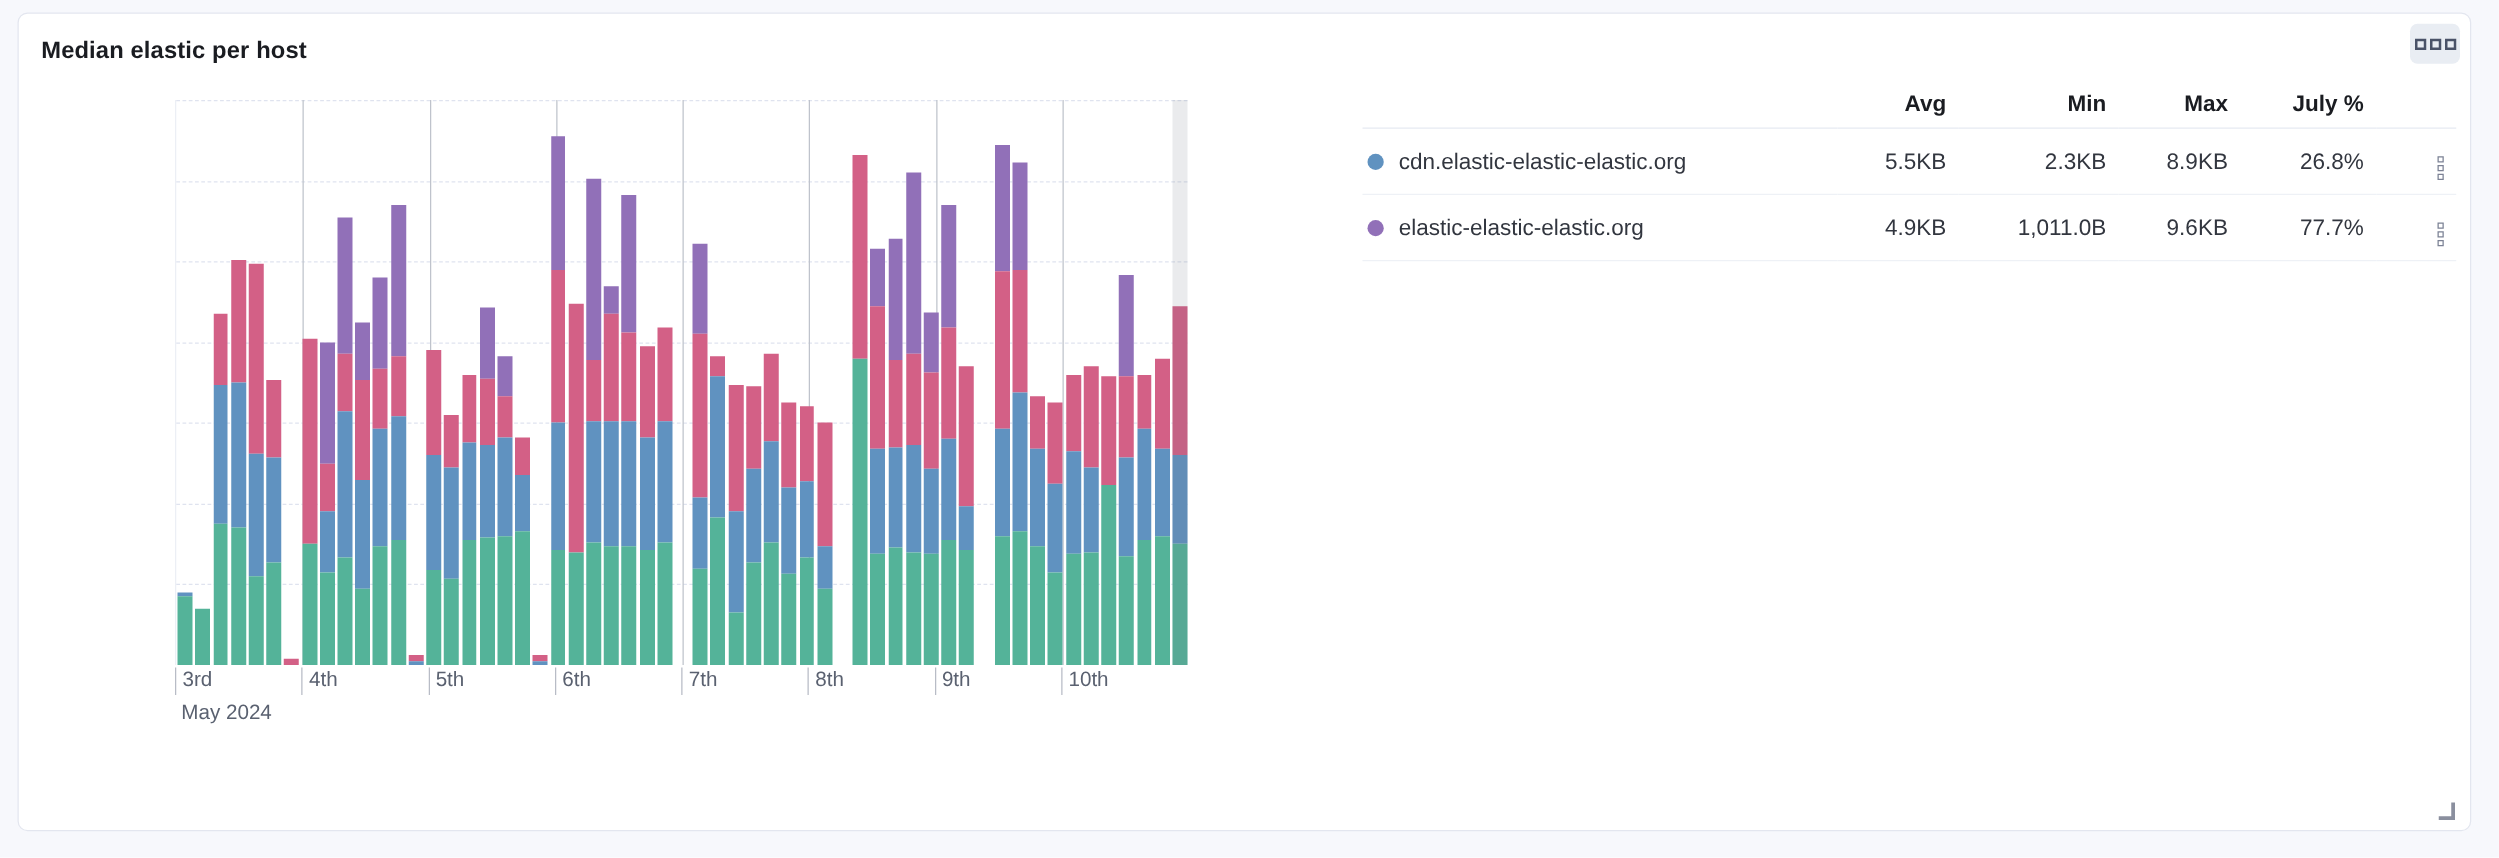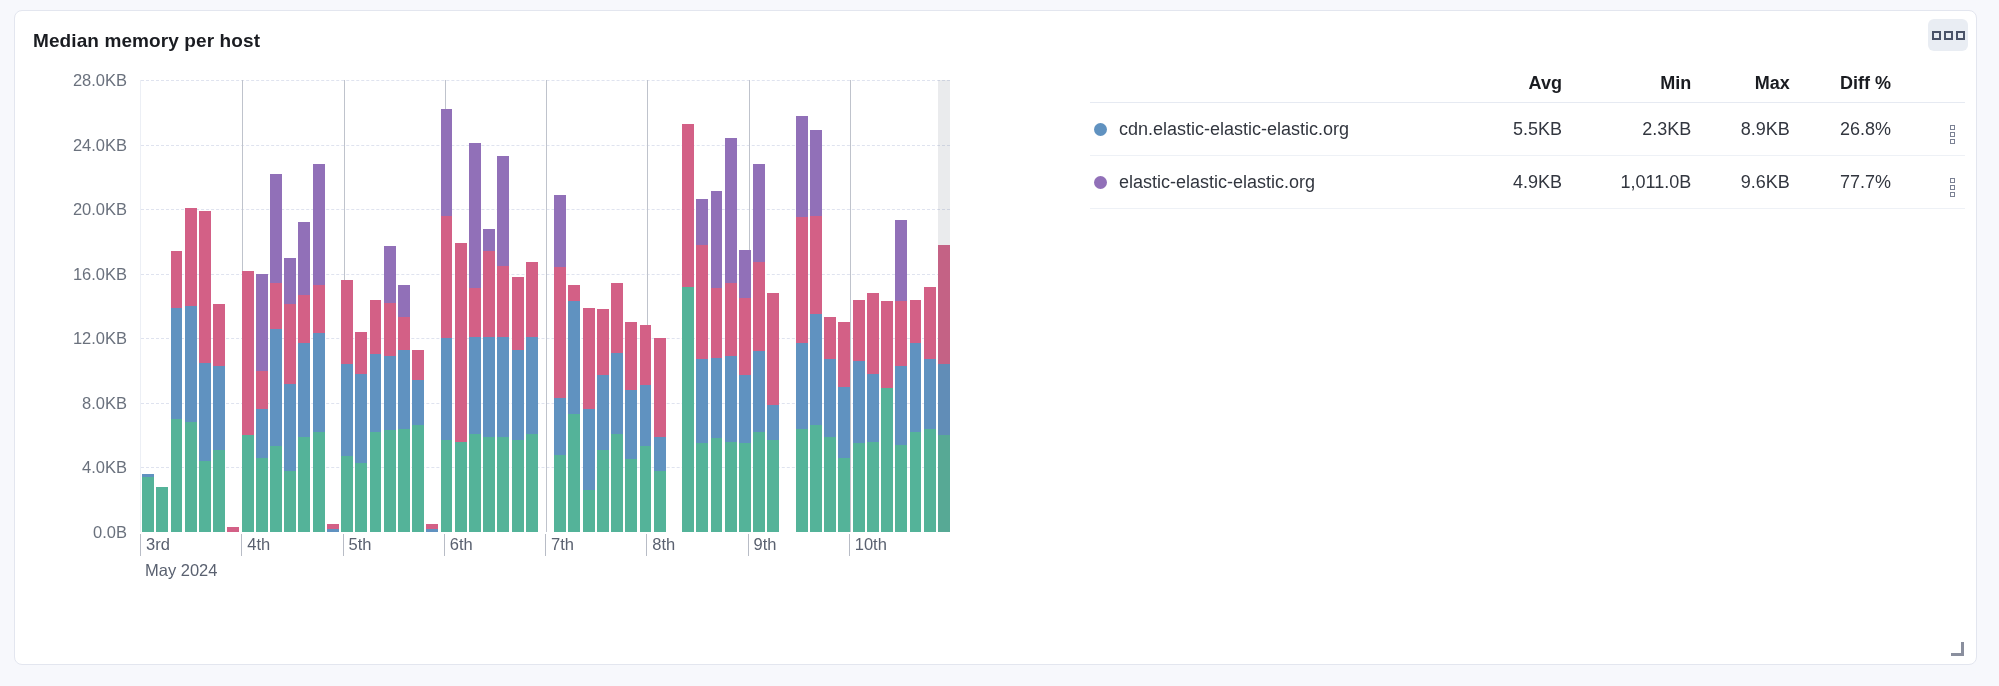--- a/index.html
+++ b/index.html
@@ -178,44 +178,34 @@
   }
   .row-menu .m{
     width:5px;height:5px;border:1px solid #7b8194;box-sizing:border-box;background:#fff;
   }
 </style>
 </head>
 <body>
 
 <div id="panel">
 
-  <div id="panel-title">Median memory per host</div>
+  <div id="panel-title">Median elastic per host</div>
 
   <div id="drag-handle">
     <span class="sq"></span>
     <span class="sq"></span>
     <span class="sq"></span>
   </div>
 
   <div id="resize-handle">
     <span class="v"></span>
     <span class="h"></span>
   </div>
 
   <div id="chart-area">
-    <div id="yaxis">
-        <div class="ytick" style="top: 14px;">28.0KB</div>
-        <div class="ytick" style="top: 78.5714px;">24.0KB</div>
-        <div class="ytick" style="top: 143.143px;">20.0KB</div>
-        <div class="ytick" style="top: 207.714px;">16.0KB</div>
-        <div class="ytick" style="top: 272.286px;">12.0KB</div>
-        <div class="ytick" style="top: 336.857px;">8.0KB</div>
-        <div class="ytick" style="top: 401.429px;">4.0KB</div>
-        <div class="ytick" style="top: 466px;">0.0B</div>
-      </div>
     <div id="plot">
       <div id="gridlines">
           <div class="gl" style="top: 0px;"></div>
           <div class="gl" style="top: 64.5714px;"></div>
           <div class="gl" style="top: 129.143px;"></div>
           <div class="gl" style="top: 193.714px;"></div>
           <div class="gl" style="top: 258.286px;"></div>
           <div class="gl" style="top: 322.857px;"></div>
           <div class="gl" style="top: 387.429px;"></div>
         </div>
@@ -525,21 +515,21 @@
   </div>
 
   <div id="legend">
     <table>
       <thead>
         <tr>
           <th class="series-col"></th>
           <th>Avg</th>
           <th>Min</th>
           <th>Max</th>
-          <th>Diff %</th>
+          <th>July %</th>
           <th class="menu-col"></th>
         </tr>
       </thead>
       <tbody id="legend-body">
           <tr>
             <td class="series-cell">
               <div class="series-name-wrap">
                 <span class="dot" style="background: rgb(96, 146, 192);"></span>
                 <span class="series-label">cdn.elastic-elastic-elastic.org</span>
               </div>

